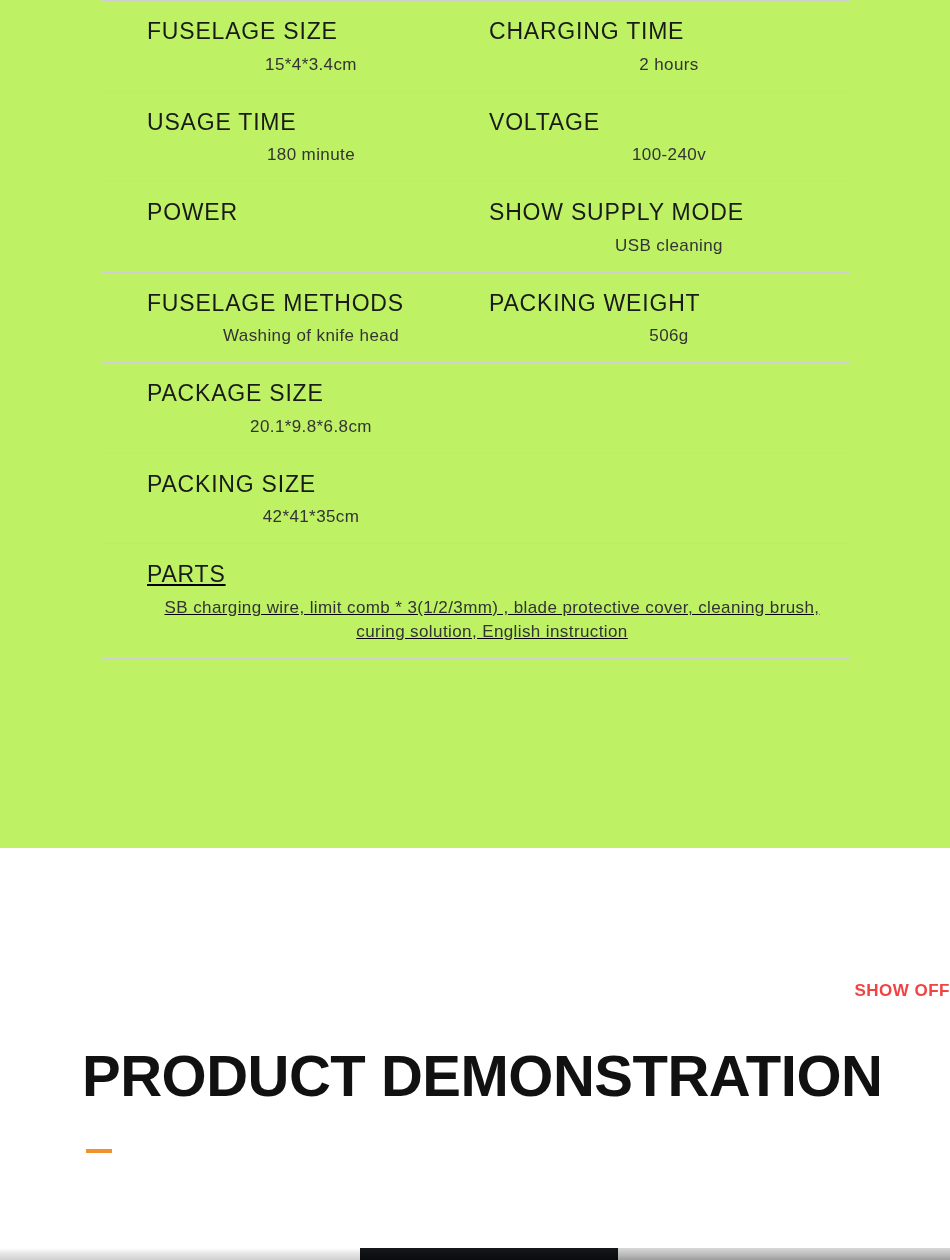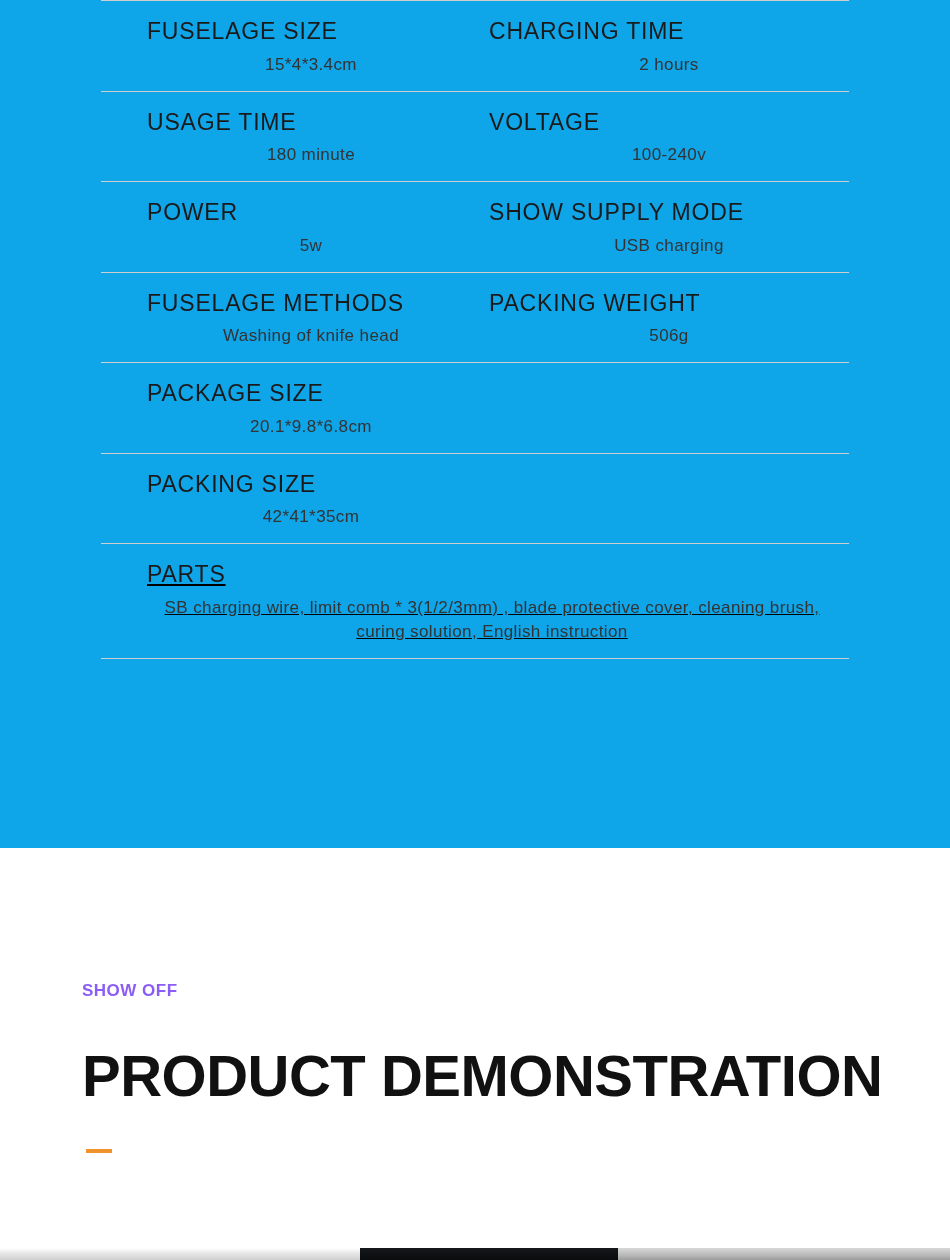--- a/index.html
+++ b/index.html
@@ -14,21 +14,21 @@
     overflow: hidden;
   }
   .page {
     position: relative;
     width: 950px;
     height: 1260px;
   }
 
   
   .spec-section {
-    background: #0ea5e9;
+    background: #bef264;
     padding: 0 0 0 0;
     height: 848px;
     box-sizing: border-box;
   }
   .spec-table {
     width: 748px;
     margin: 0 auto;
     padding-top: 0;
   }
   .spec-row {
@@ -83,21 +83,22 @@
     position: relative;
   }
   .demo-inner {
     padding-left: 82px;
     padding-top: 133px;
   }
   .demo-kicker {
     font-size: 17px;
     font-weight: bold;
     letter-spacing: 0.5px;
-    color: #8b5cf6;
+    color: #ef4444;
+    text-align: right;
   }
   .demo-title {
     font-size: 58px;
     font-weight: bold;
     letter-spacing: -0.5px;
     color: #111111;
     margin-top: 46px;
     line-height: 1;
   }
   .demo-rule {
@@ -152,25 +153,24 @@
         </div>
         <div class="spec-cell right">
           <div class="spec-label">VOLTAGE</div>
           <div class="spec-value">100-240v</div>
         </div>
       </div>
 
       <div class="spec-row">
         <div class="spec-cell">
           <div class="spec-label">POWER</div>
-          <div class="spec-value">5w</div>
         </div>
         <div class="spec-cell right">
           <div class="spec-label">SHOW SUPPLY MODE</div>
-          <div class="spec-value">USB charging</div>
+          <div class="spec-value">USB cleaning</div>
         </div>
       </div>
 
       <div class="spec-row">
         <div class="spec-cell">
           <div class="spec-label">FUSELAGE METHODS</div>
           <div class="spec-value">Washing of knife head</div>
         </div>
         <div class="spec-cell right">
           <div class="spec-label">PACKING WEIGHT</div>

